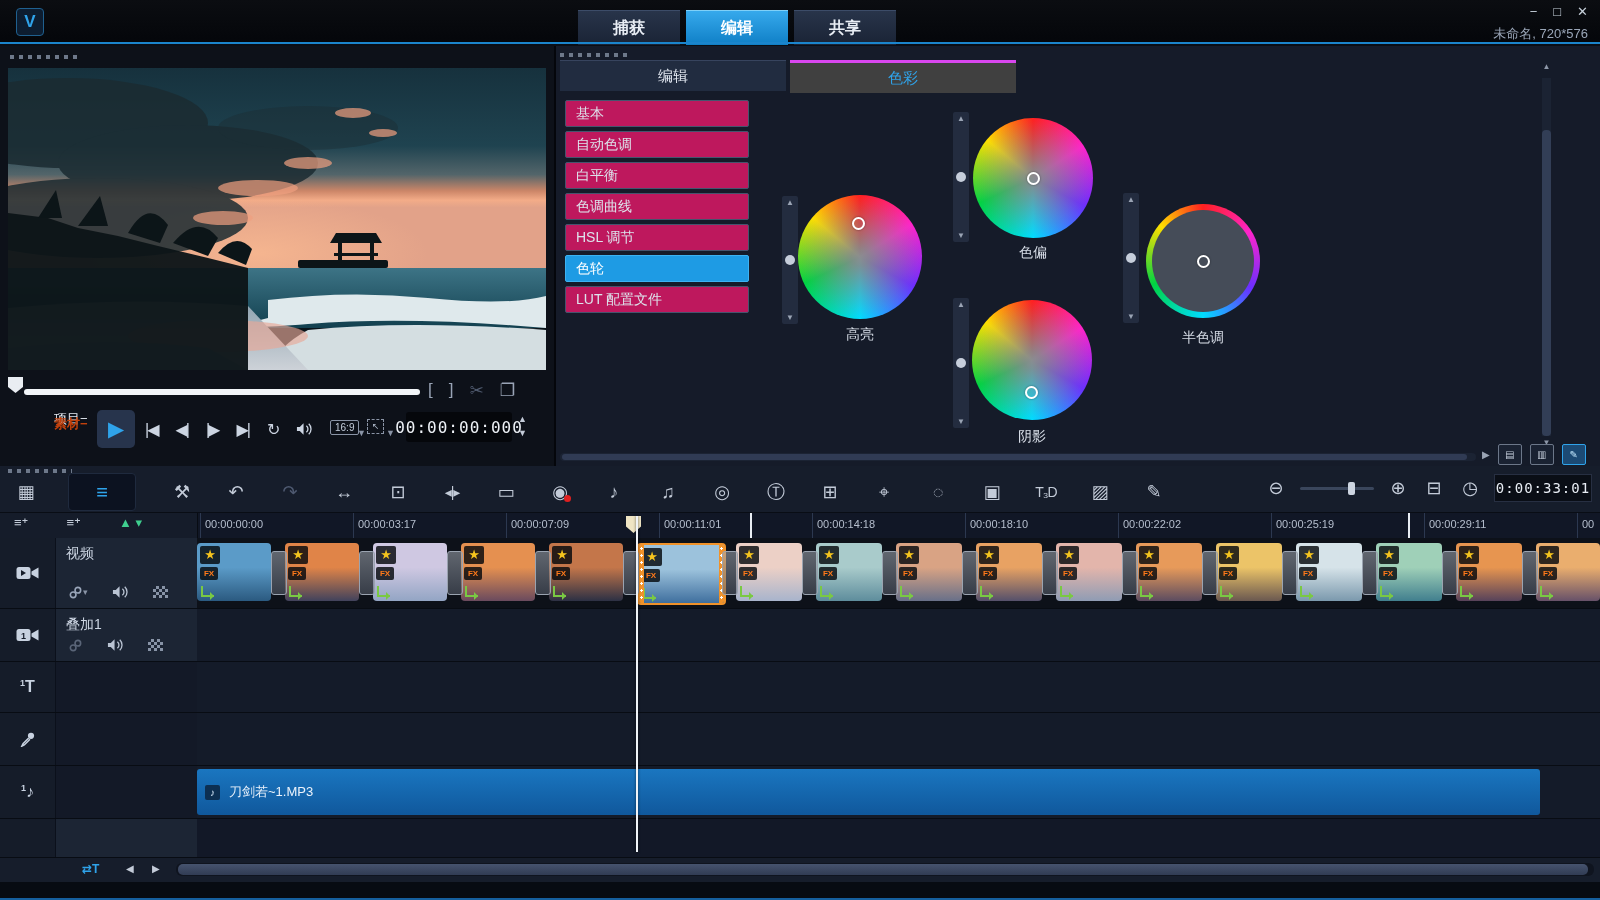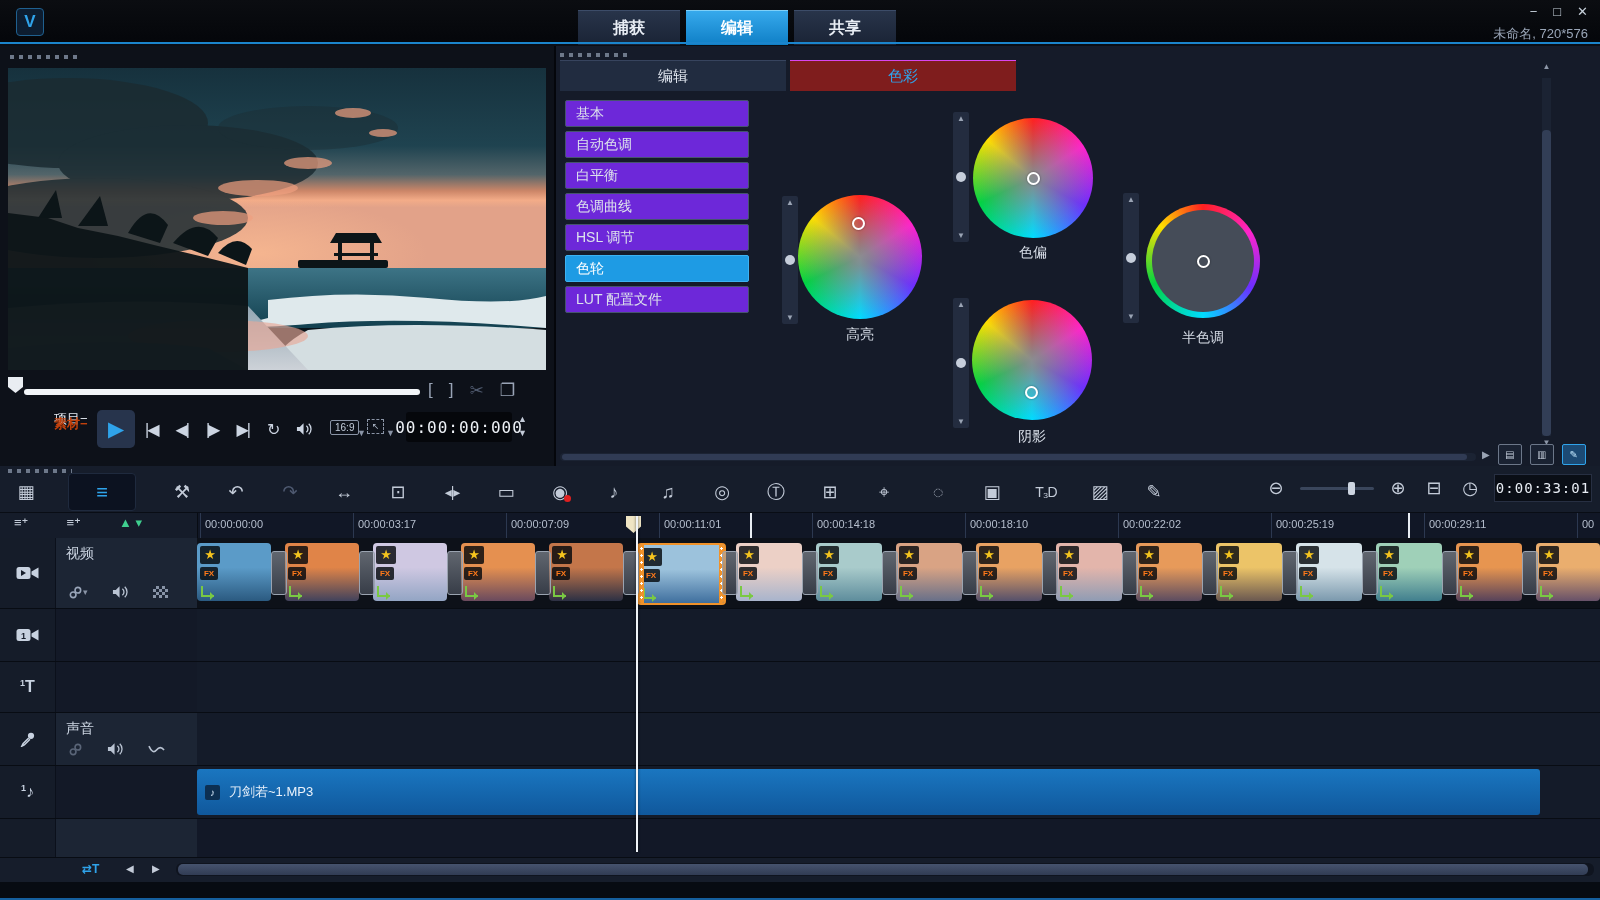--- a/index.html
+++ b/index.html
@@ -49,23 +49,23 @@
   .pv-timecode{position:absolute;left:406px;top:366px;width:106px;height:30px;background:#05070b;border-radius:3px;
                color:#eef2f7;font-family:"DejaVu Sans Mono",monospace;font-size:16px;letter-spacing:1px;
                display:flex;align-items:center;justify-content:center;}
   .spinner{position:absolute;left:518px;top:366px;font-size:9px;color:#c3cbd8;line-height:14px;text-align:center;}
 
   
   .cp-tabs{position:absolute;left:4px;top:14px;display:flex;gap:4px;}
   .cp-tab{width:226px;height:30px;display:flex;align-items:center;justify-content:center;font-size:15px;
           color:#dfe5ee;background:#212c40;border-top:1px solid #37445e;}
   .cp-tab.wide{width:264px;}
-  .cp-tab.active{background:#7f1d1d;color:#2fa3ea;border-top:1px solid #d946ef;}
+  .cp-tab.active{background:#404040;color:#2fa3ea;border-top:3px solid #d946ef;}
   .cp-sidebar{position:absolute;left:9px;top:54px;width:184px;}
-  .cp-item{height:25px;margin-bottom:4px;background:#6d28d9;border:1px solid #46546e;border-radius:2px;
+  .cp-item{height:25px;margin-bottom:4px;background:#be185d;border:1px solid #46546e;border-radius:2px;
            font-size:14px;color:#dde3ec;line-height:24px;padding-left:10px;}
   .cp-item.selected{background:#1e9be4;border-color:#3db2f2;color:#fff;}
   .wheel{border-radius:50%;position:absolute;}
   .wheel.full{background:
       radial-gradient(circle,#8a8d90 0%,rgba(134,138,140,.9) 10%,rgba(134,138,140,0) 70%),
       conic-gradient(from 0deg,#ff2020 0%,#ff24ca 16%,#6c2eff 33%,#00dcff 50%,#00d342 68%,#ffdf00 86%,#ff2020 100%);}
   .ring-outer{border-radius:50%;position:absolute;background:conic-gradient(from 0deg,#ff2020 0%,#ff24ca 16%,#6c2eff 33%,#00dcff 50%,#00d342 68%,#ffdf00 86%,#ff2020 100%);}
   .ring-inner{position:absolute;border-radius:50%;background:#454c58;}
   .wheel-marker{position:absolute;width:9px;height:9px;border:2px solid #fff;border-radius:50%;box-shadow:0 0 2px #0008;}
   .wheel-label{position:absolute;font-size:14px;color:#d6dce6;text-align:center;transform:translateX(-50%);}
@@ -563,58 +563,54 @@
           </div>
         </div>
         <div class="trow" style="height: 52px;">
           <div class="tgut">
             <svg width="24" height="16" viewBox="0 0 24 16">
               <rect x="0.5" y="2" width="14" height="12" rx="2.5" fill="#c8d2e0"></rect>
               <path d="M15.5 6.5l7-4v11l-7-4z" fill="#c8d2e0"></path>
               <text x="5" y="12" font-size="9" font-weight="bold" fill="#151c29">1</text>
             </svg>
           </div>
-          <div class="tbody" style="background: rgb(20, 27, 41);"></div>
-        </div>
-        <div class="trow" style="height: 50px;">
-          <div class="tgut">
-            <span class="tico-txt"><span class="sub1">1</span>T</span>
-          </div>
-          <div class="tbody" style="background: rgb(20, 27, 41);"></div>
-        </div>
-        <div class="trow" style="height: 52px;">
-          <div class="tgut">
-            <svg width="16" height="16" viewBox="0 0 16 16">
-              <circle cx="11" cy="4.8" r="3.1" fill="#c8d2e0"></circle>
-              <path d="M8.7 7L3 12.7l-1.2 2.5 2.5-1.2L10 8.3" stroke="#c8d2e0" stroke-width="1.5" fill="none"></path>
-            </svg>
-          </div>
           <div class="thead">
-            <div class="tname">声音</div>
+            <div class="tname">叠加1</div>
             <div class="ticons">
               <span>
                 <svg width="15" height="15" viewBox="0 0 16 16">
                   <g fill="none" stroke="#5a6578" stroke-width="1.7">
                     <circle cx="5.5" cy="10.5" r="3"></circle>
                     <circle cx="10.5" cy="5.5" r="3"></circle>
                   </g>
                 </svg>
               </span>
               <span>
                 <svg width="17" height="14" viewBox="0 0 18 14">
                   <path d="M1 5h3l4-4v12L4 9H1z" fill="#b9c3d2"></path>
                   <path d="M11 3.5a4.5 4.5 0 010 7M13.5 1.5a7.5 7.5 0 010 11" stroke="#b9c3d2" fill="none" stroke-width="1.4"></path>
                 </svg>
               </span>
-              <span>
-                <svg width="17" height="10" viewBox="0 0 18 10">
-                  <path d="M1 2q4 9 8 4t8 0" stroke="#b9c3d2" fill="none" stroke-width="1.7"></path>
-                </svg>
-              </span>
-            </div>
+              <span class="checker"></span>
+            </div>
+          </div>
+          <div class="tbody" style="background: rgb(20, 27, 41);"></div>
+        </div>
+        <div class="trow" style="height: 50px;">
+          <div class="tgut">
+            <span class="tico-txt"><span class="sub1">1</span>T</span>
+          </div>
+          <div class="tbody" style="background: rgb(20, 27, 41);"></div>
+        </div>
+        <div class="trow" style="height: 52px;">
+          <div class="tgut">
+            <svg width="16" height="16" viewBox="0 0 16 16">
+              <circle cx="11" cy="4.8" r="3.1" fill="#c8d2e0"></circle>
+              <path d="M8.7 7L3 12.7l-1.2 2.5 2.5-1.2L10 8.3" stroke="#c8d2e0" stroke-width="1.5" fill="none"></path>
+            </svg>
           </div>
           <div class="tbody" style="background: rgb(20, 27, 41);"></div>
         </div>
         <div class="trow" style="height: 52px;">
           <div class="tgut">
             <span class="tico-txt"><span class="sub1">1</span>♪</span>
           </div>
           <div class="tbody" id="music-body" style="background: rgb(20, 27, 41);">
             <div class="music-bar">
               <span class="music-note">♪</span>

